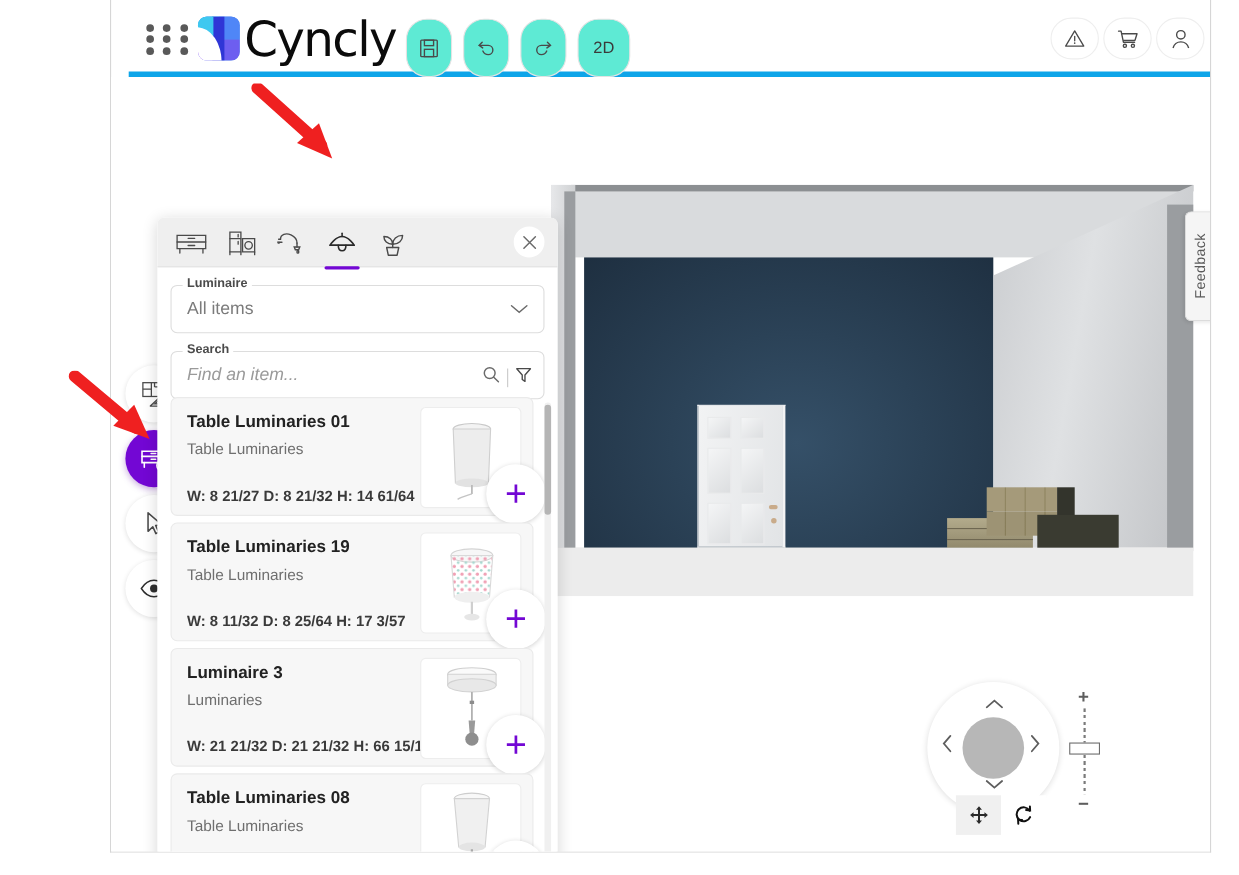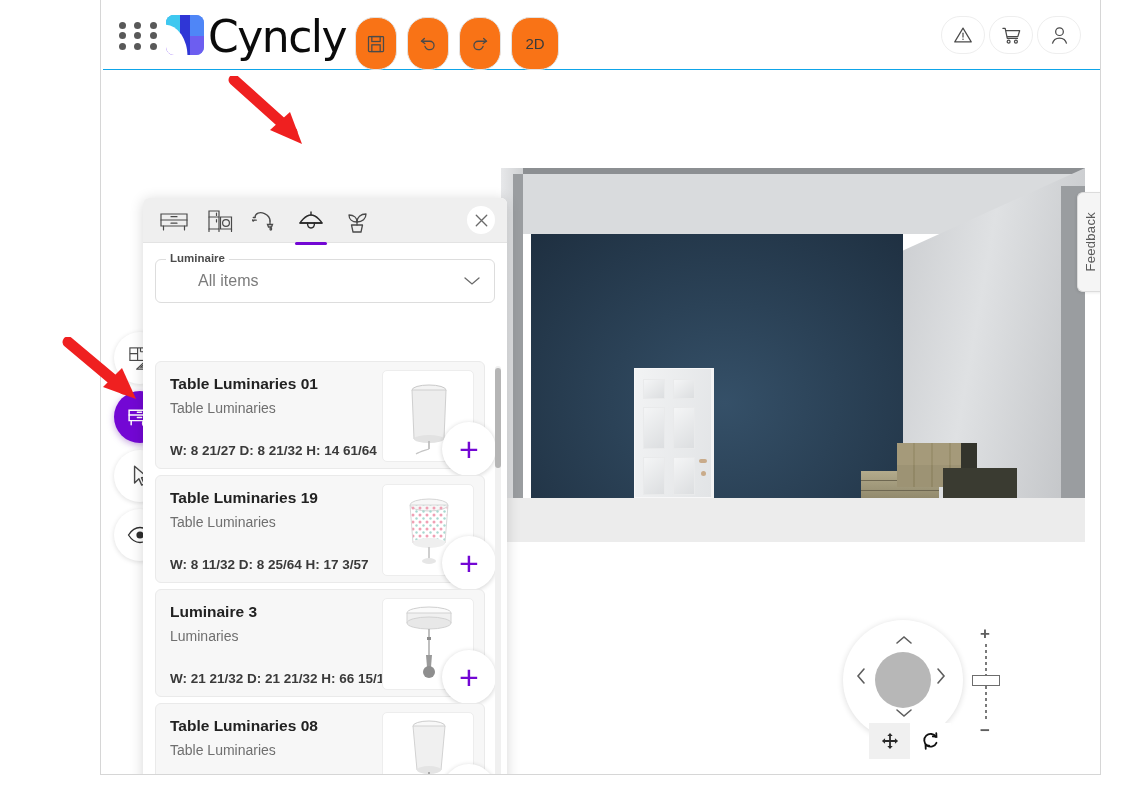--- a/index.html
+++ b/index.html
@@ -9,22 +9,22 @@
   #root { position:relative; width:1126px; height:795px; background:#ffffff; }
 
   
   .app-window{
     position:absolute; left:100px; top:0; width:1001px; height:775px;
     background:#ffffff; border:1px solid #d6d6d6; border-top:none; overflow:hidden;
   }
 
   
   .app-header{
-    position:absolute; left:2px; top:0; width:1001px; height:70px;
-    background:#ffffff; border-bottom:1px solid #0ea5e9;
+    position:absolute; left:16px; top:0; width:1001px; height:70px;
+    background:#ffffff; border-bottom:5px solid #0ea5e9;
   }
   .grid-dots{ position:absolute; left:12px; top:20px; width:46px; height:32px;
               display:grid; grid-template-columns:repeat(3,1fr); grid-template-rows:repeat(3,1fr);
               align-items:center; justify-items:center; }
   .grid-dots i{ width:7px; height:7px; border-radius:50%; background:#595959; display:block; }
 
   .logo-mark{ position:absolute; left:63px; top:15px; width:38px; height:40px;
               border-radius:8px; overflow:hidden; background:#5b8def; }
   .logo-mark .q1{ position:absolute; left:0; top:0; width:50%; height:52%; background:#3ec8f0; }
   .logo-mark .q2{ position:absolute; left:50%; top:0; width:50%; height:52%; background:#4f86f7; }
@@ -32,21 +32,21 @@
   .logo-mark .q4{ position:absolute; left:50%; top:52%; width:50%; height:48%; background:#6d5ef0; }
   .logo-mark .swoosh{ position:absolute; left:-6%; top:26%; width:62%; height:80%;
               background:#ffffff; border-radius:0 100% 0 0; transform:rotate(2deg); }
   .logo-mark .blue-bar{ position:absolute; left:34%; top:0; width:30%; height:100%; background:#2f36d6; }
   .logo-mark .cyan{ position:absolute; left:0; top:0; width:36%; height:46%; background:#3ec8f0; }
 
   .logo-text{ position:absolute; left:105px; top:11px; font-size:44px; letter-spacing:-1.5px;
               color:#0b0b0b; font-weight:400; font-family:"DejaVu Sans", sans-serif; }
 
   .hbtn{ position:absolute; top:17px; width:42px; height:53px; border:1px solid #e3e3e3;
-         border-radius:19px; background:#f97316; display:flex; align-items:center; justify-content:center; }
+         border-radius:19px; background:#5eead4; display:flex; align-items:center; justify-content:center; }
   .hbtn-save{ left:252px; }
   .hbtn-undo{ left:304px; }
   .hbtn-redo{ left:356px; }
   .hbtn-2d{ left:408px; width:48px; font-size:15px; color:#3a3a3a; font-weight:400; }
 
   .hbtn-right{ position:absolute; top:16px; width:44px; height:38px; border:1px solid #eeeeee;
         border-radius:22px; background:#fff; display:flex; align-items:center; justify-content:center; }
   .hbtn-warn{ left:838px; }
   .hbtn-cart{ left:886px; }
   .hbtn-user{ left:934px; }
@@ -122,21 +122,21 @@
   .cat-tab.t3{ left:148px; } .cat-tab.t4{ left:194px; }
   .cat-tab.sel::after{ content:""; position:absolute; left:4px; bottom:-5px; width:32px;
             height:3px; background:#7307d4; border-radius:2px; }
   .cat-close{ position:absolute; right:12px; top:8px; width:28px; height:28px; border-radius:50%;
             background:#ffffff; display:flex; align-items:center; justify-content:center; }
 
   .field{ position:relative; margin:10px 12px 0 12px; height:44px; border:1px solid #dddddd;
           border-radius:6px; background:#fff; }
   .field .flabel{ position:absolute; left:10px; top:-8px; background:#ffffff; padding:0 4px;
           font-size:11.5px; font-weight:bold; color:#4b4b4b; }
-  .field .fval{ position:absolute; left:14px; top:12px; font-size:16px; color:#7b7b7b;margin-left:28px; }
+  .field .fval{ position:absolute; left:14px; top:12px; font-size:16px; color:#7b7b7b; }
   .field .fval.ph{ font-style:italic; color:#9a9a9a; }
   .field .fchevron{ position:absolute; right:12px; top:14px; }
   .field .ficons{ position:absolute; right:10px; top:12px; display:flex; align-items:center; gap:6px; }
   .field .fdiv{ width:1px; height:17px; background:#c9c9c9; }
 
   
   .item-list{ position:absolute; left:0; top:163px; width:364px; height:482px; overflow:hidden; }
   .item{ position:relative; margin:0 22px 6px 12px; height:108px; background:#f7f7f7;
          border:1px solid #eaeaea; border-radius:6px; }
   .item .iname{ position:absolute; left:14px; top:13px; font-size:15.5px; font-weight:bold; color:#222; }
@@ -398,20 +398,38 @@
         <div class="field" style="margin-top:16px;">
           <span class="flabel">Luminaire</span>
           <span class="fval">All items</span>
           <span class="fchevron">
             <svg width="20" height="14" viewBox="0 0 20 14" fill="none" stroke="#6a6a6a" stroke-width="1.3" stroke-linecap="round">
                 <path d="M3 4 L10 10 L17 4"></path>
               </svg>
           </span>
         </div>
 
+        <div class="field" style="margin-top:16px;">
+          <span class="flabel">Search</span>
+          <span class="fval ph">Find an item...</span>
+          <span class="ficons">
+            <span>
+              <svg width="17" height="17" viewBox="0 0 18 18" fill="none" stroke="#6a6a6a" stroke-width="1.4" stroke-linecap="round">
+                  <circle cx="7.6" cy="7.6" r="5.2"></circle>
+                  <path d="M11.5 11.5 L16 16"></path>
+                </svg>
+            </span>
+            <span class="fdiv"></span>
+            <span>
+              <svg width="16" height="17" viewBox="0 0 18 18" fill="none" stroke="#4a4a4a" stroke-width="1.4" stroke-linejoin="round">
+                  <path d="M2 3 H16 L10.4 9.4 V16 L7.6 14 V9.4 Z"></path>
+                </svg>
+            </span>
+          </span>
+        </div>
 
         <div class="item-list">
 
           <div class="item">
             <span class="iname">Table Luminaries 01</span>
             <span class="icat">Table Luminaries</span>
             <span class="idims">W: 8 21/27  D: 8 21/32  H: 14 61/64</span>
             <span class="thumb">
               <svg width="92" height="92" viewBox="0 0 92 92">
                 <ellipse cx="46" cy="19" rx="17" ry="5" fill="#f3f3f3" stroke="#c9c9c9" stroke-width="1"></ellipse>

